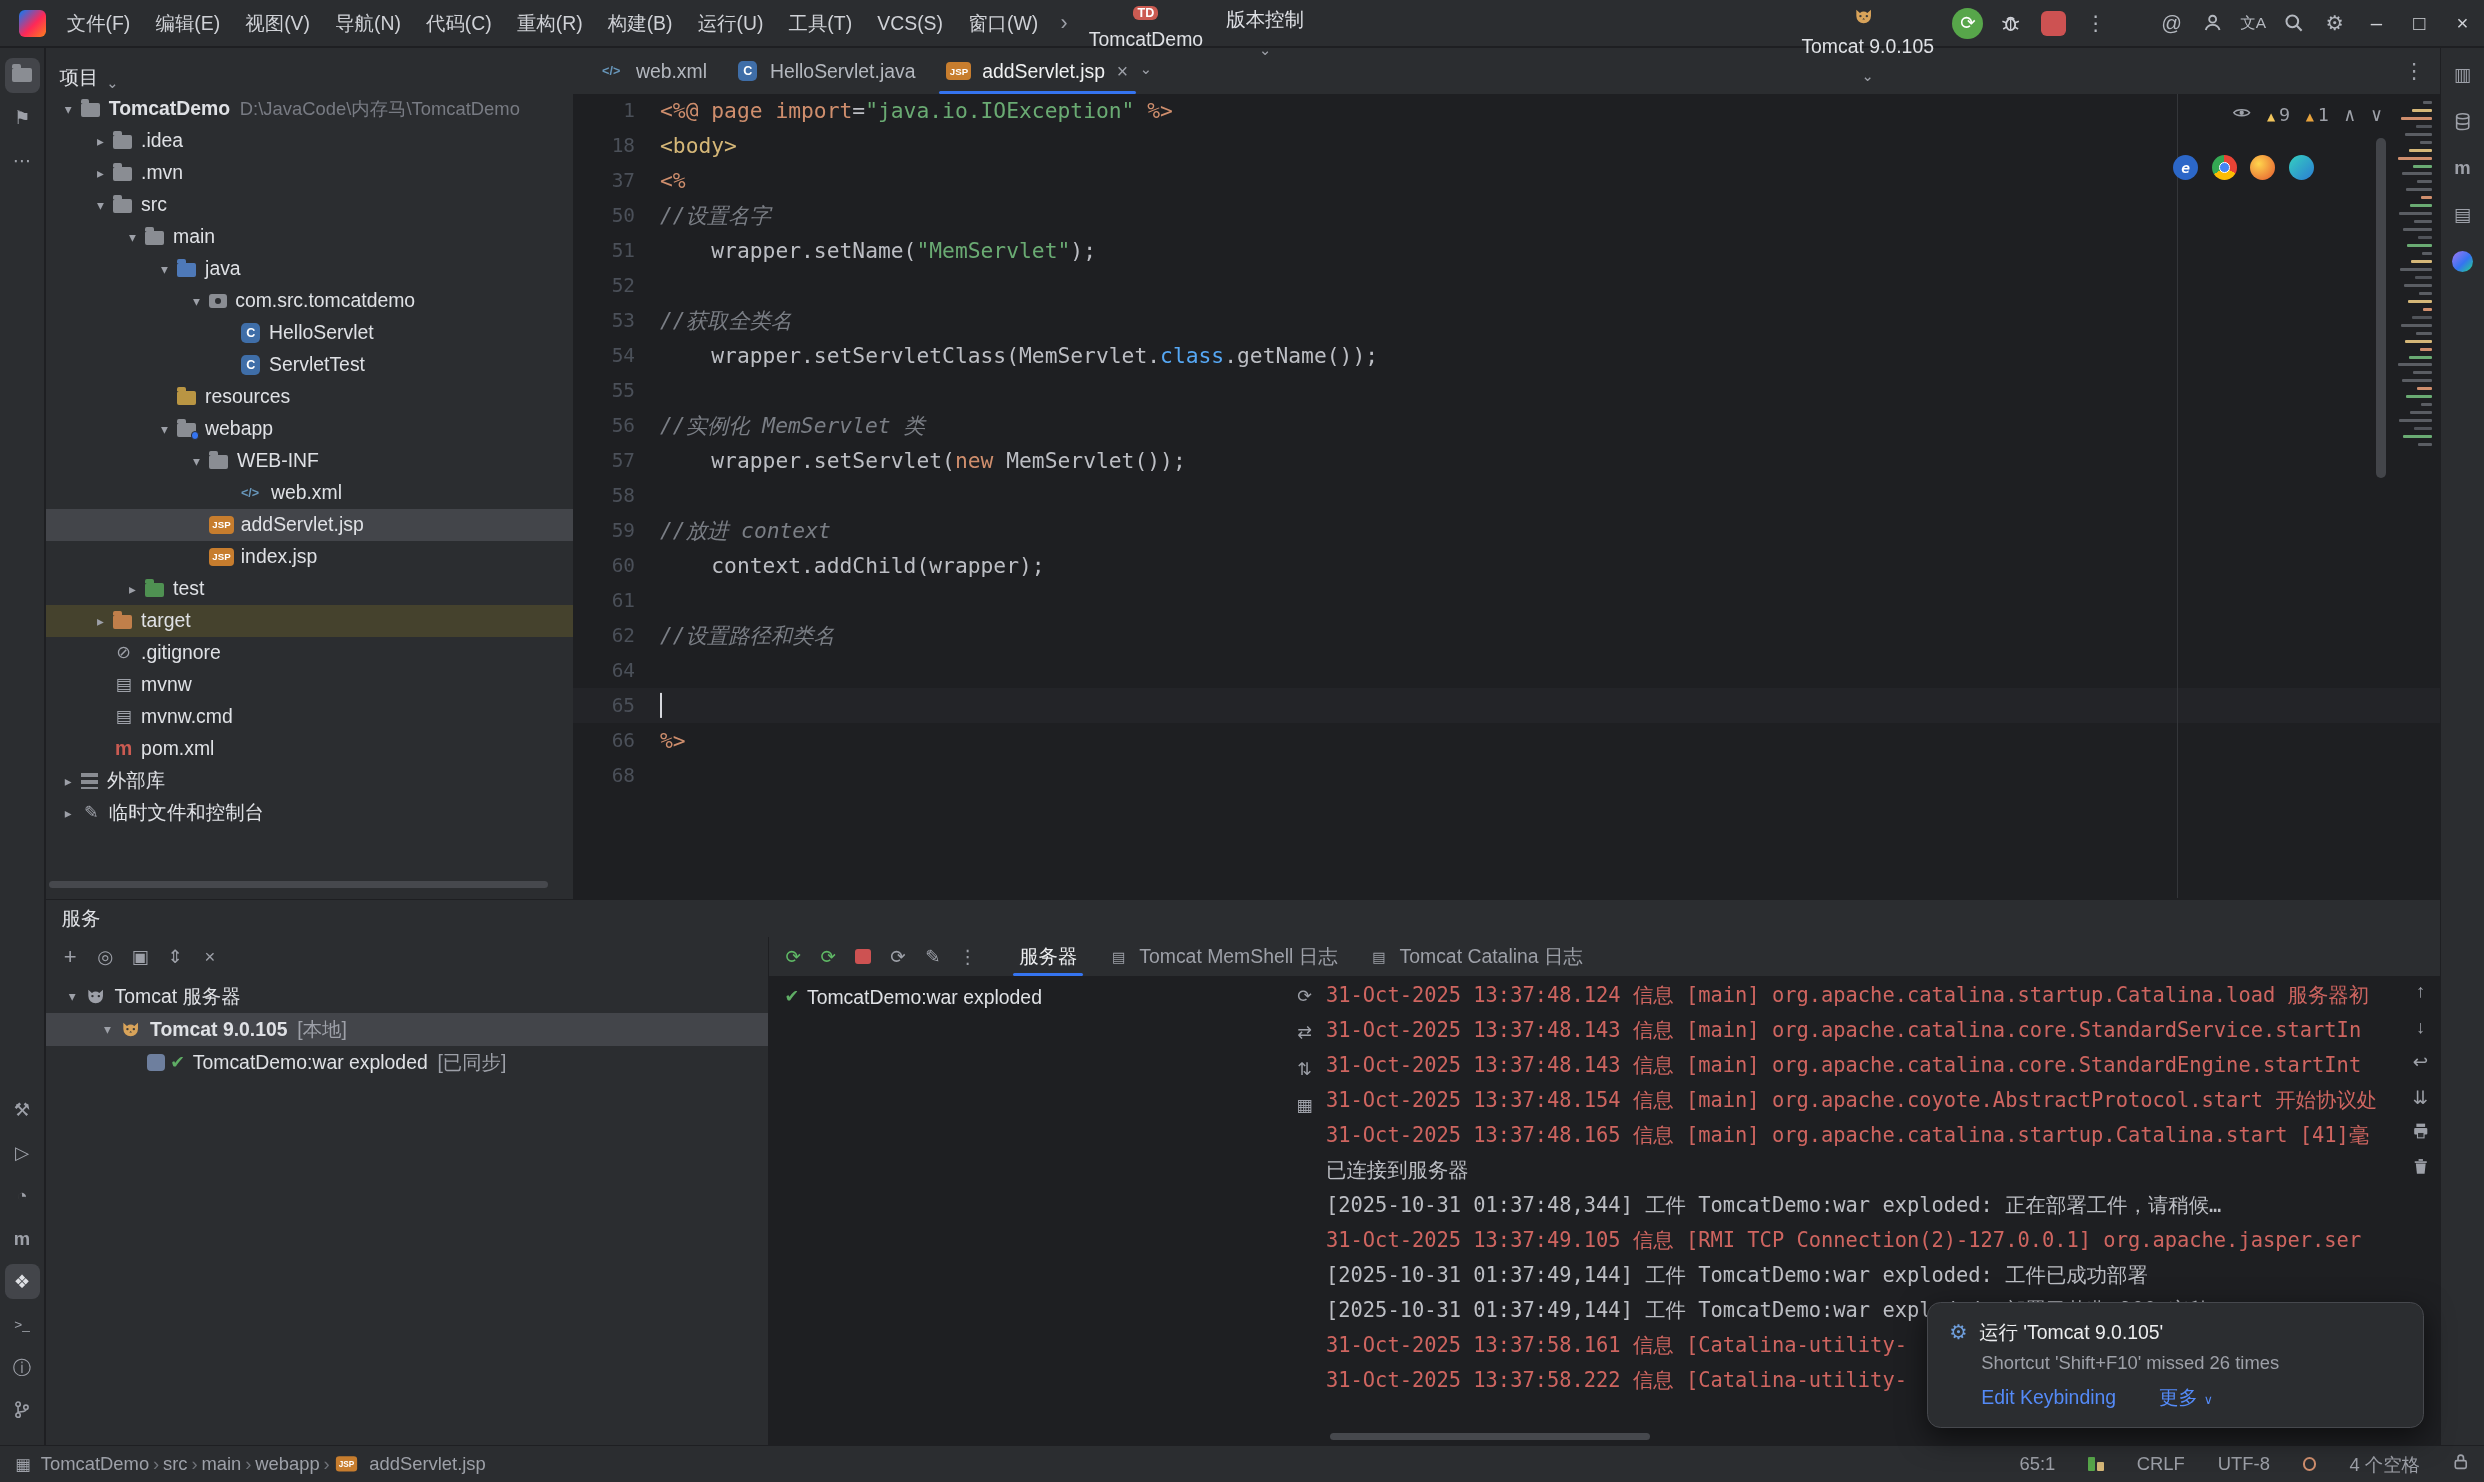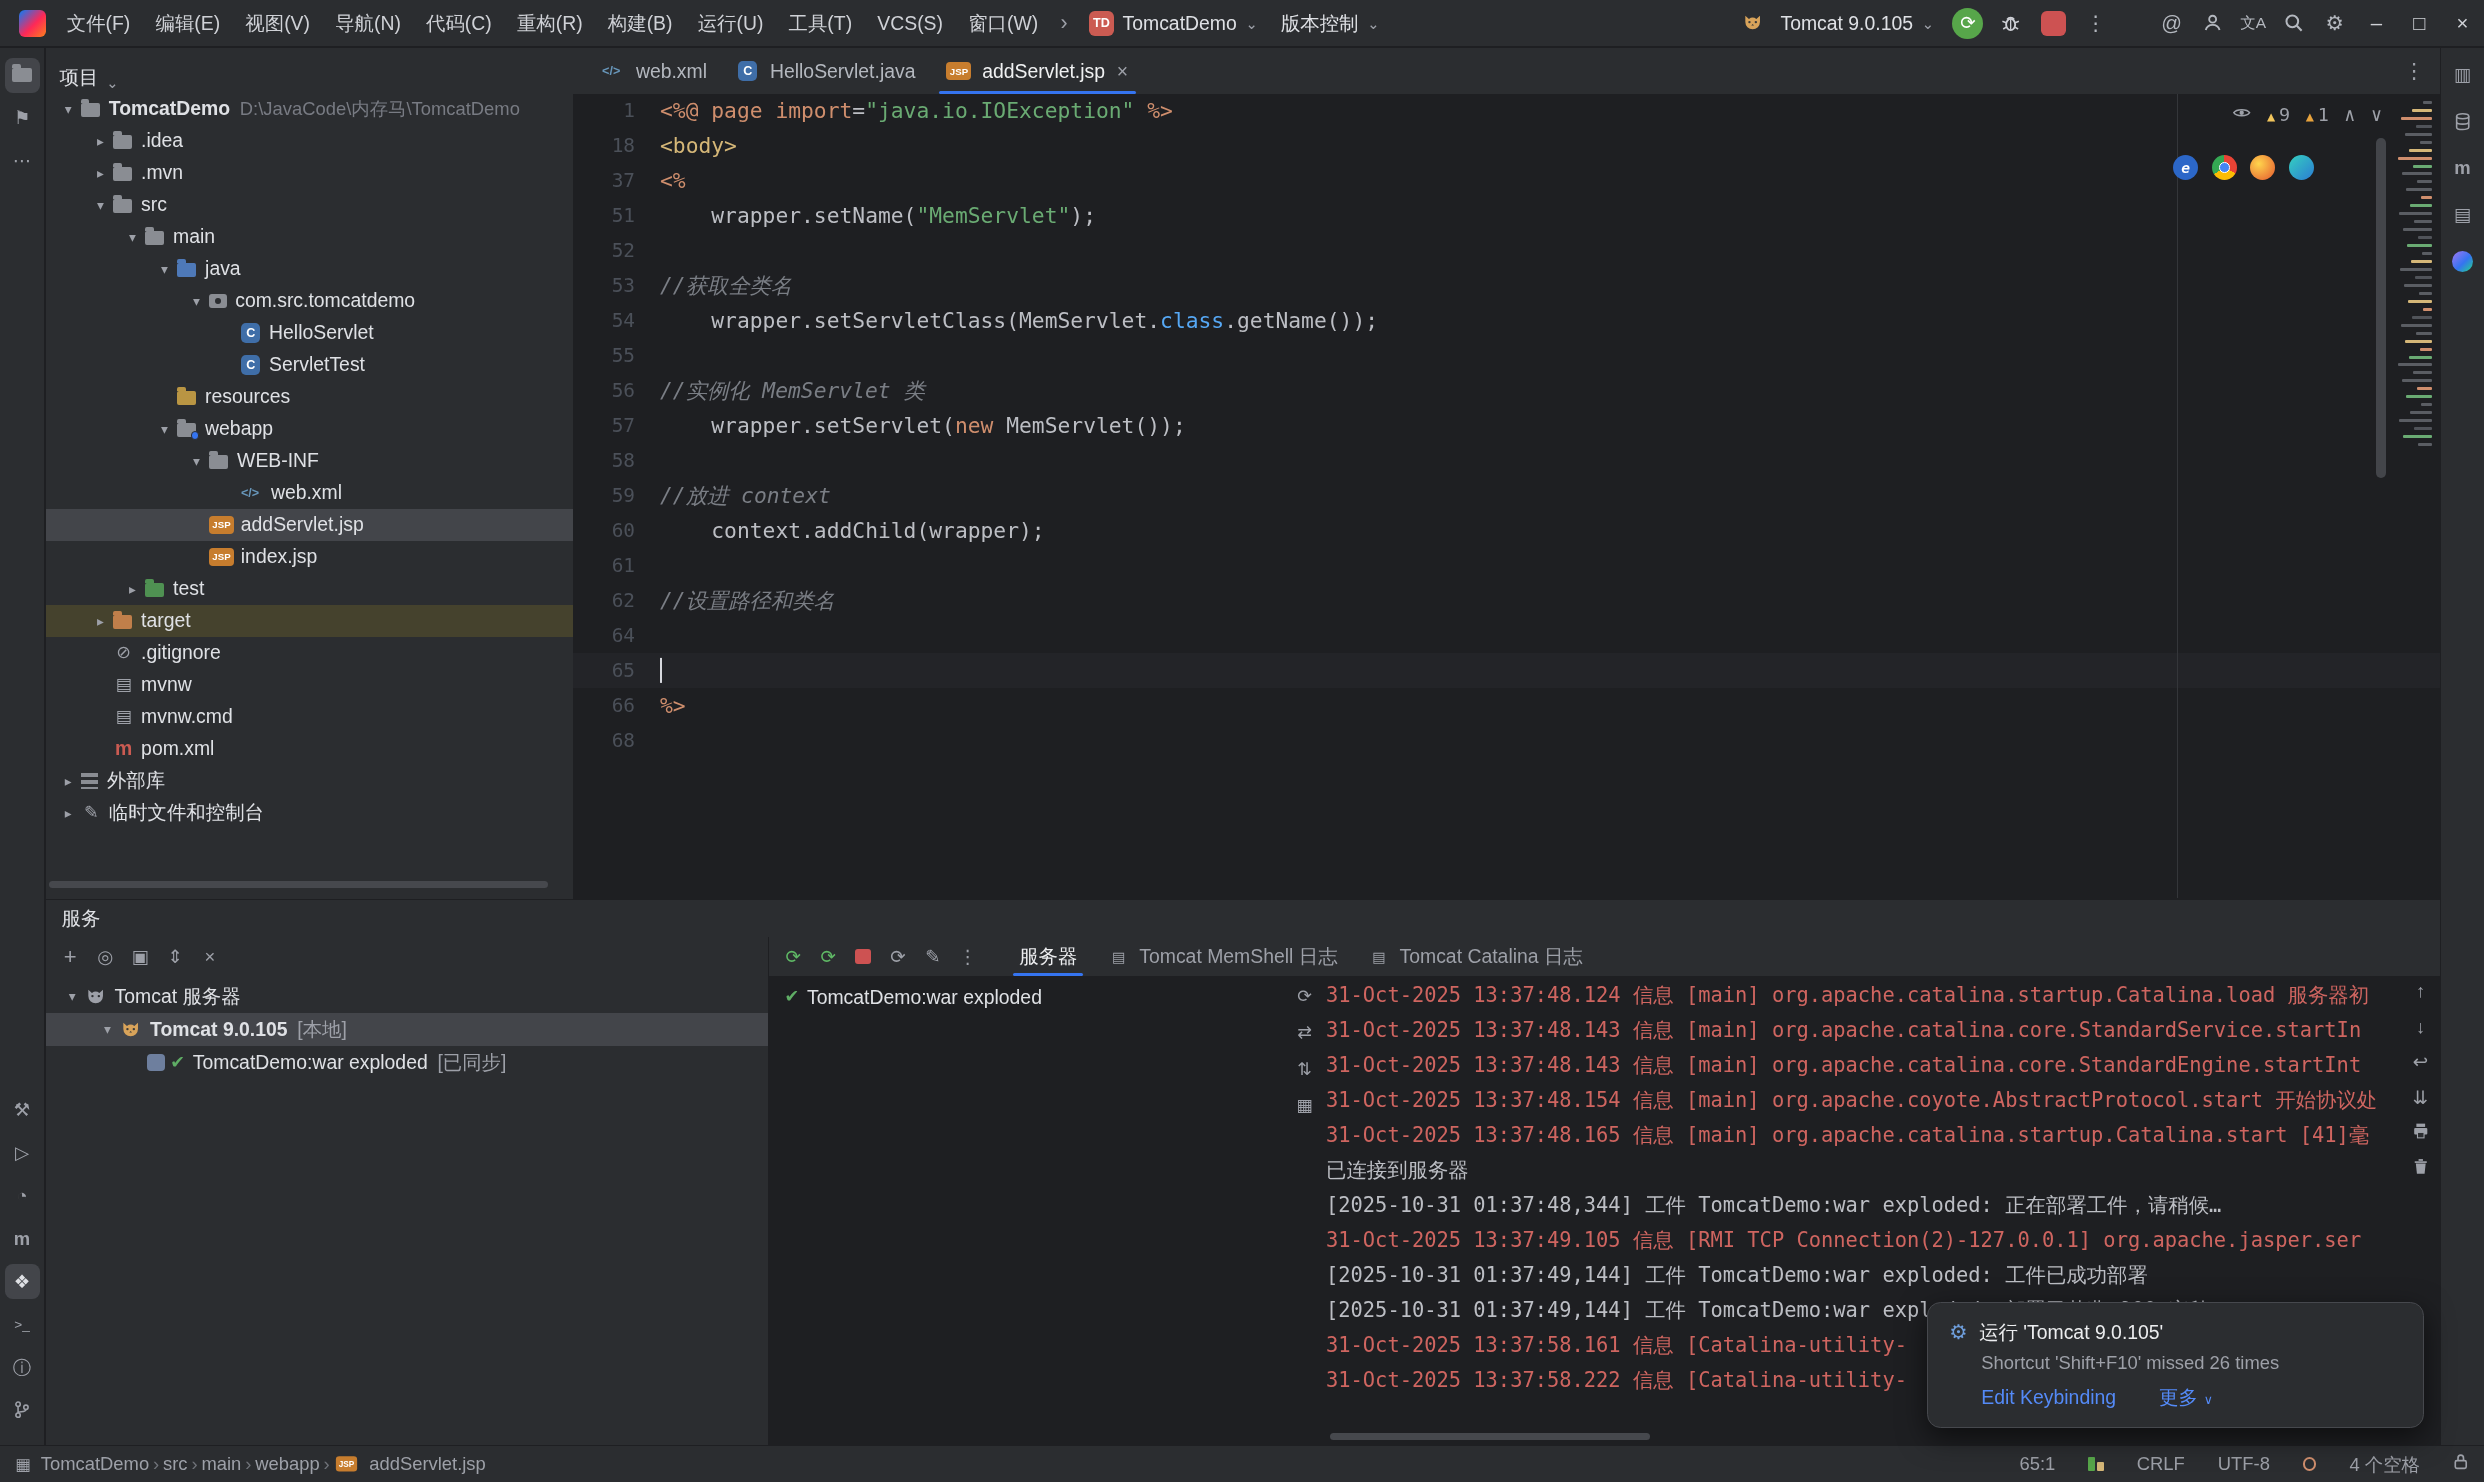--- a/index.html
+++ b/index.html
@@ -9,21 +9,21 @@
 #app{position:absolute;inset:0;}
 
 
 #menubar{position:absolute;left:0;top:0;width:2484px;height:47px;background:#2b2d30;
   border-bottom:1px solid #1e1f22;display:flex;align-items:center;font-size:19.4px;z-index:6;padding-left:11.6px;}
 #logo{width:27px;height:27px;border-radius:5.8px;flex:none;margin:0 7.8px;
   background:linear-gradient(135deg,#087cfa,#fe2857 55%,#fc801d);}
 #menus{display:flex;}
 .menu-item{padding:0 12.6px;height:47px;line-height:47px;color:#cfd1d6;white-space:nowrap;}
 .chev-more{color:#9da0a8;padding:0 9.7px;font-size:21.3px;}
-.mb-widget{display:flex;align-items:center;gap:8.7px;padding:0 11.6px;height:35px;border-radius:7.8px;color:#dfe1e5;white-space:nowrap;}
+.mb-widget{display:flex;align-items:center;gap:8.7px;padding:0 11.6px;height:35px;border-radius:7.8px;color:#dfe1e5;white-space:nowrap;flex-direction:column;}
 .dd{color:#9da0a8;font-size:14.6px;}
 .td-icon{width:25px;height:25px;border-radius:5.8px;background:#cb5b52;color:#fff;font-size:12.6px;font-weight:bold;
   display:flex;align-items:center;justify-content:center;}
 .mb-spacer{flex:1;}
 .runbtn{width:31px;height:31px;border-radius:15.5px;background:#57a64a;color:#fff;display:flex;align-items:center;justify-content:center;font-size:18.4px;margin:0 6.8px;}
 .iconbtn{width:35px;height:35px;display:flex;align-items:center;justify-content:center;color:#b4b8bf;font-size:20.4px;margin:0 2.9px;}
 .stopbtn{width:25px;height:25px;border-radius:5.8px;background:#cd5252;margin:0 9.7px;}
 .wc{width:43px;height:47px;display:flex;align-items:center;justify-content:center;color:#cfd1d6;font-size:20.4px;}
 
 
@@ -411,20 +411,21 @@
       </div>
     <span id="tabbar-more">⋮</span>
   </div>
 
   <section id="editor">
     <div id="guide"></div>
     <div id="editor-lines">
         <div class="eline"><span class="ln">1</span><span class="code"><span class="sg-k">&lt;%@ page import</span><span class="sg-d">=</span><span class="sg-s">"java.io.IOException"</span><span class="sg-k"> %&gt;</span></span></div>
         <div class="eline"><span class="ln">18</span><span class="code"><span class="sg-t">&lt;body&gt;</span></span></div>
         <div class="eline"><span class="ln">37</span><span class="code"><span class="sg-k">&lt;%</span></span></div>
+        <div class="eline"><span class="ln">50</span><span class="code"><span class="sg-c">//设置名字</span></span></div>
         <div class="eline"><span class="ln">51</span><span class="code"><span class="sg-d">    wrapper.setName(</span><span class="sg-s">"MemServlet"</span><span class="sg-d">);</span></span></div>
         <div class="eline"><span class="ln">52</span><span class="code"></span></div>
         <div class="eline"><span class="ln">53</span><span class="code"><span class="sg-c">//获取全类名</span></span></div>
         <div class="eline"><span class="ln">54</span><span class="code"><span class="sg-d">    wrapper.setServletClass(MemServlet.</span><span class="sg-b">class</span><span class="sg-d">.getName());</span></span></div>
         <div class="eline"><span class="ln">55</span><span class="code"></span></div>
         <div class="eline"><span class="ln">56</span><span class="code"><span class="sg-c">//实例化 MemServlet 类</span></span></div>
         <div class="eline"><span class="ln">57</span><span class="code"><span class="sg-d">    wrapper.setServlet(</span><span class="sg-k">new</span><span class="sg-d"> MemServlet());</span></span></div>
         <div class="eline"><span class="ln">58</span><span class="code"></span></div>
         <div class="eline"><span class="ln">59</span><span class="code"><span class="sg-c">//放进 context</span></span></div>
         <div class="eline"><span class="ln">60</span><span class="code"><span class="sg-d">    context.addChild(wrapper);</span></span></div>

